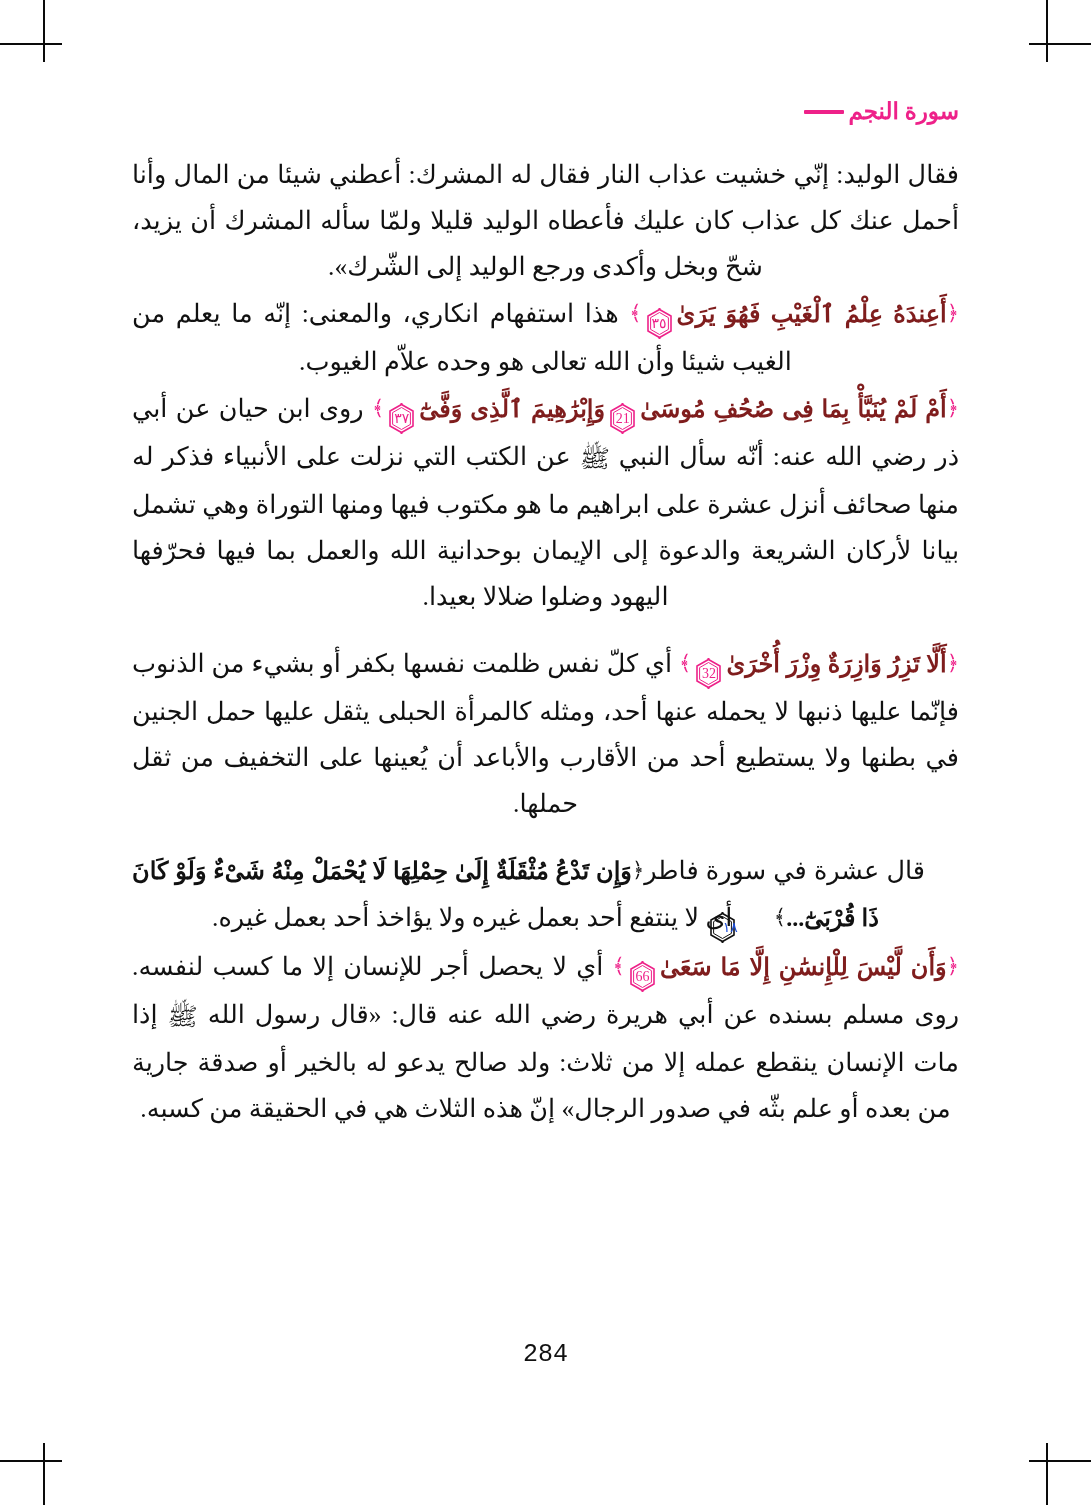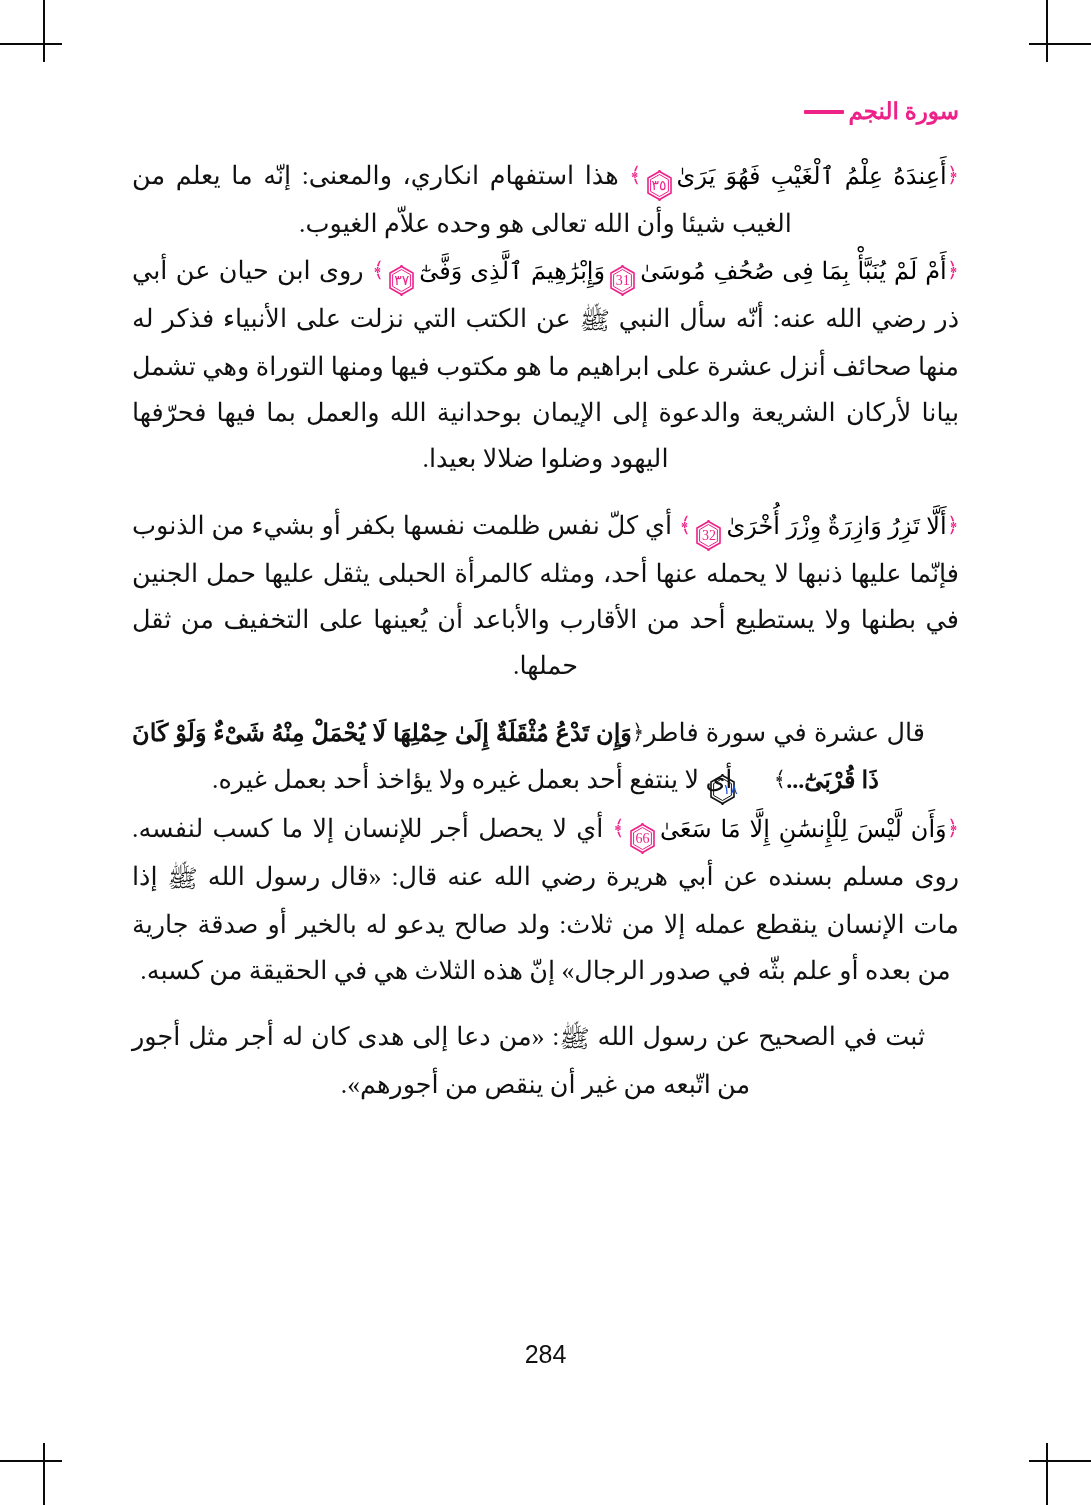--- a/index.html
+++ b/index.html
@@ -77,22 +77,22 @@
     text-align: justify;
     text-align-last: center;
   }
 
   p.para.noindent { text-indent: 0; }
 
   p.spaced { margin-top: 20px; }
 
   
   .quran {
-    color: #000000;
-    font-weight: 400;
+    color: #7f1d1d;
+    font-weight: 700;
     font-size: 24px;
     letter-spacing: -0.3px;
     white-space: nowrap;
   }
 
   .quran-black {
     color: #111111;
     font-weight: 700;
     font-size: 24px;
     letter-spacing: -0.3px;
@@ -142,21 +142,21 @@
 
   
   .folio {
     position: absolute;
     bottom: 136px;
     left: 0;
     right: 0;
     text-align: center;
     font-size: 25px;
     color: #111111;
-    font-family: Liberation Sans, sans-serif;
+    font-family: Liberation Mono, monospace;
   }
 </style>
 </head>
 <body>
 
 <div class="page">
 
   <div class="crop v crop-tl-v"></div>
   <div class="crop h crop-tl-h"></div>
   <div class="crop v crop-tr-v"></div>
@@ -166,39 +166,42 @@
   <div class="crop v crop-br-v"></div>
   <div class="crop h crop-br-h"></div>
 
   <div class="running-head">
     <span class="rh-title">سورة النجم</span>
     <span class="rh-rule"></span>
   </div>
 
   <div class="content">
 
+    <p class="para noindent">
+      <span>فقال الوليد: إنّي خشيت عذاب النار فقال له المشرك: أعطني شيئا من المال وأنا أحمل عنك كل عذاب كان عليك فأعطاه الوليد قليلا ولمّا سأله المشرك أن يزيد، شحّ وبخل وأكدى ورجع الوليد إلى الشّرك».</span>
+    </p>
 
 
     <p class="para noindent">
       <span class="brk">﴿</span><span class="quran">أَعِندَهُ عِلْمُ ٱلْغَيْبِ فَهُوَ يَرَىٰ</span><span class="ayah"><span class="ring"><svg viewBox="0 0 31 31" width="31" height="31" aria-hidden="true">
               <polygon points="15.5,1.5 27,8 27,23 15.5,29.5 4,23 4,8" fill="none" stroke="#EE2189" stroke-width="1.6"></polygon>
               <polygon points="15.5,4.5 24.4,9.6 24.4,21.4 15.5,26.5 6.6,21.4 6.6,9.6" fill="none" stroke="#EE2189" stroke-width="1"></polygon>
               <circle cx="15.5" cy="0.9" r="1.1" fill="#EE2189"></circle>
               <circle cx="15.5" cy="30.1" r="1.1" fill="#EE2189"></circle>
             </svg></span><span class="num">٣٥</span></span><span class="brk">﴾</span>
       <span>هذا استفهام انكاري، والمعنى: إنّه ما يعلم من الغيب شيئا وأن الله تعالى هو وحده علاّم الغيوب.</span>
     </p>
 
     <p class="para noindent">
       <span class="brk">﴿</span><span class="quran">أَمْ لَمْ يُنَبَّأْ بِمَا فِى صُحُفِ مُوسَىٰ</span><span class="ayah"><span class="ring"><svg viewBox="0 0 31 31" width="31" height="31" aria-hidden="true">
               <polygon points="15.5,1.5 27,8 27,23 15.5,29.5 4,23 4,8" fill="none" stroke="#EE2189" stroke-width="1.6"></polygon>
               <polygon points="15.5,4.5 24.4,9.6 24.4,21.4 15.5,26.5 6.6,21.4 6.6,9.6" fill="none" stroke="#EE2189" stroke-width="1"></polygon>
               <circle cx="15.5" cy="0.9" r="1.1" fill="#EE2189"></circle>
               <circle cx="15.5" cy="30.1" r="1.1" fill="#EE2189"></circle>
-            </svg></span><span class="num">31</span></span><span class="quran">وَإِبْرَٰهِيمَ ٱلَّذِى وَفَّىٰٓ</span><span class="ayah"><span class="ring"><svg viewBox="0 0 31 31" width="31" height="31" aria-hidden="true">
+            </svg></span><span class="num">21</span></span><span class="quran">وَإِبْرَٰهِيمَ ٱلَّذِى وَفَّىٰٓ</span><span class="ayah"><span class="ring"><svg viewBox="0 0 31 31" width="31" height="31" aria-hidden="true">
               <polygon points="15.5,1.5 27,8 27,23 15.5,29.5 4,23 4,8" fill="none" stroke="#EE2189" stroke-width="1.6"></polygon>
               <polygon points="15.5,4.5 24.4,9.6 24.4,21.4 15.5,26.5 6.6,21.4 6.6,9.6" fill="none" stroke="#EE2189" stroke-width="1"></polygon>
               <circle cx="15.5" cy="0.9" r="1.1" fill="#EE2189"></circle>
               <circle cx="15.5" cy="30.1" r="1.1" fill="#EE2189"></circle>
             </svg></span><span class="num">٣٧</span></span><span class="brk">﴾</span>
       <span>روى ابن حيان عن أبي ذر رضي الله عنه: أنّه سأل النبي</span>
       <span class="salawat">ﷺ</span>
       <span>عن الكتب التي نزلت على الأنبياء فذكر له منها صحائف أنزل عشرة على ابراهيم ما هو مكتوب فيها ومنها التوراة وهي تشمل بيانا لأركان الشريعة والدعوة إلى الإيمان بوحدانية الله والعمل بما فيها فحرّفها اليهود وضلوا ضلالا بعيدا.</span>
     </p>
 
@@ -227,23 +230,19 @@
               <polygon points="15.5,1.5 27,8 27,23 15.5,29.5 4,23 4,8" fill="none" stroke="#EE2189" stroke-width="1.6"></polygon>
               <polygon points="15.5,4.5 24.4,9.6 24.4,21.4 15.5,26.5 6.6,21.4 6.6,9.6" fill="none" stroke="#EE2189" stroke-width="1"></polygon>
               <circle cx="15.5" cy="0.9" r="1.1" fill="#EE2189"></circle>
               <circle cx="15.5" cy="30.1" r="1.1" fill="#EE2189"></circle>
             </svg></span><span class="num">66</span></span><span class="brk">﴾</span>
       <span>أي لا يحصل أجر للإنسان إلا ما كسب لنفسه. روى مسلم بسنده عن أبي هريرة رضي الله عنه قال: «قال رسول الله</span>
       <span class="salawat">ﷺ</span>
       <span>إذا مات الإنسان ينقطع عمله إلا من ثلاث: ولد صالح يدعو له بالخير أو صدقة جارية من بعده أو علم بثّه في صدور الرجال» إنّ هذه الثلاث هي في الحقيقة من كسبه.</span>
     </p>
 
-    <p class="para spaced">
-      <span>ثبت في الصحيح عن رسول الله</span>
-      <span class="salawat">ﷺ</span><span>: «من دعا إلى هدى كان له أجر مثل أجور من اتّبعه من غير أن ينقص من أجورهم».</span>
-    </p>
 
 
   </div>
 
   <div class="folio">284</div>
 
 </div>
 
 </body></html>

